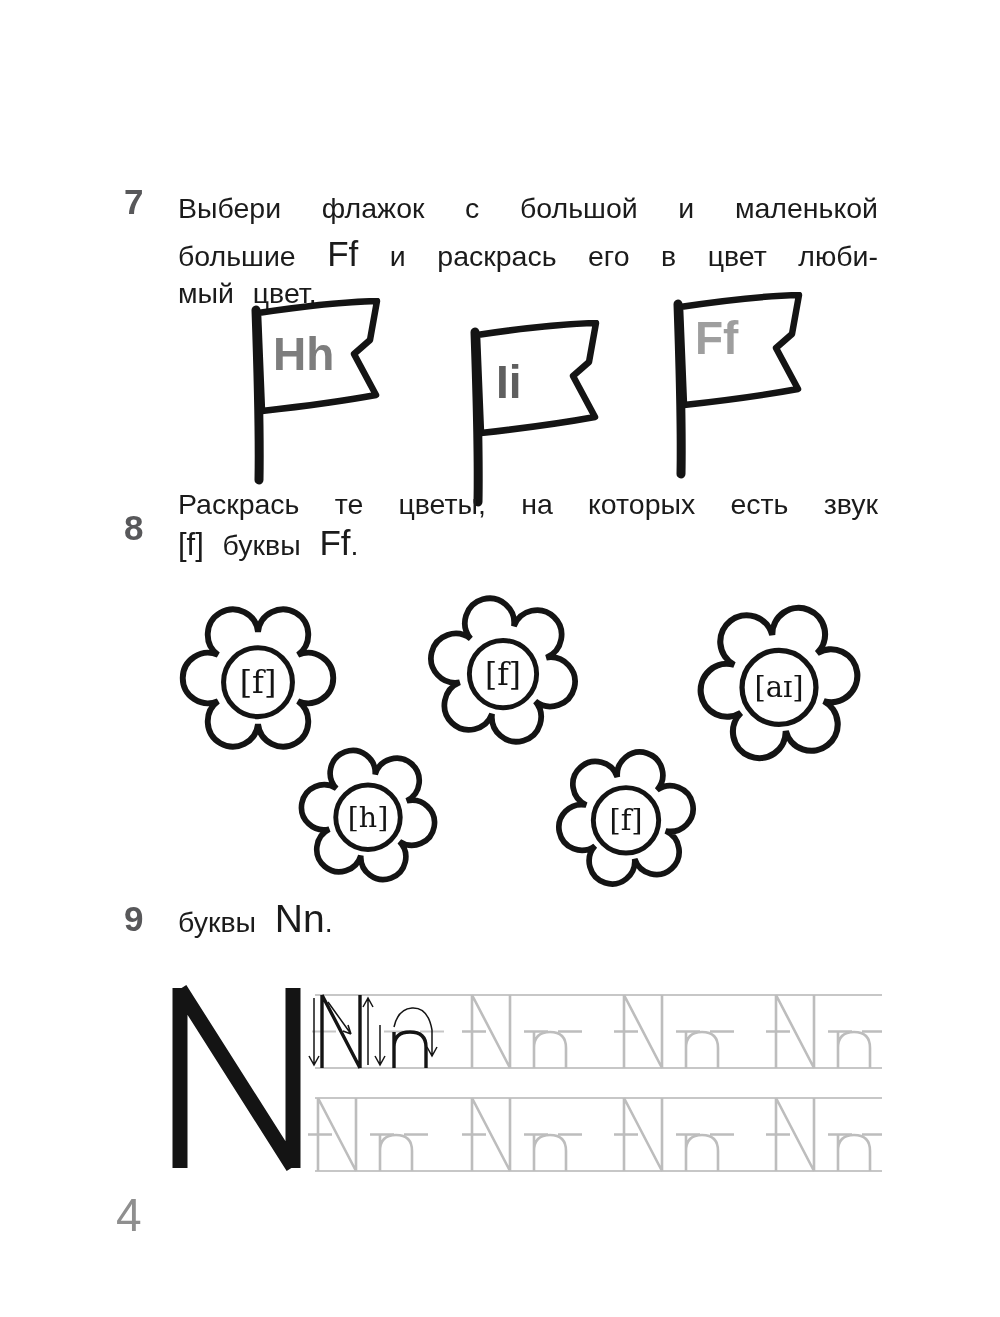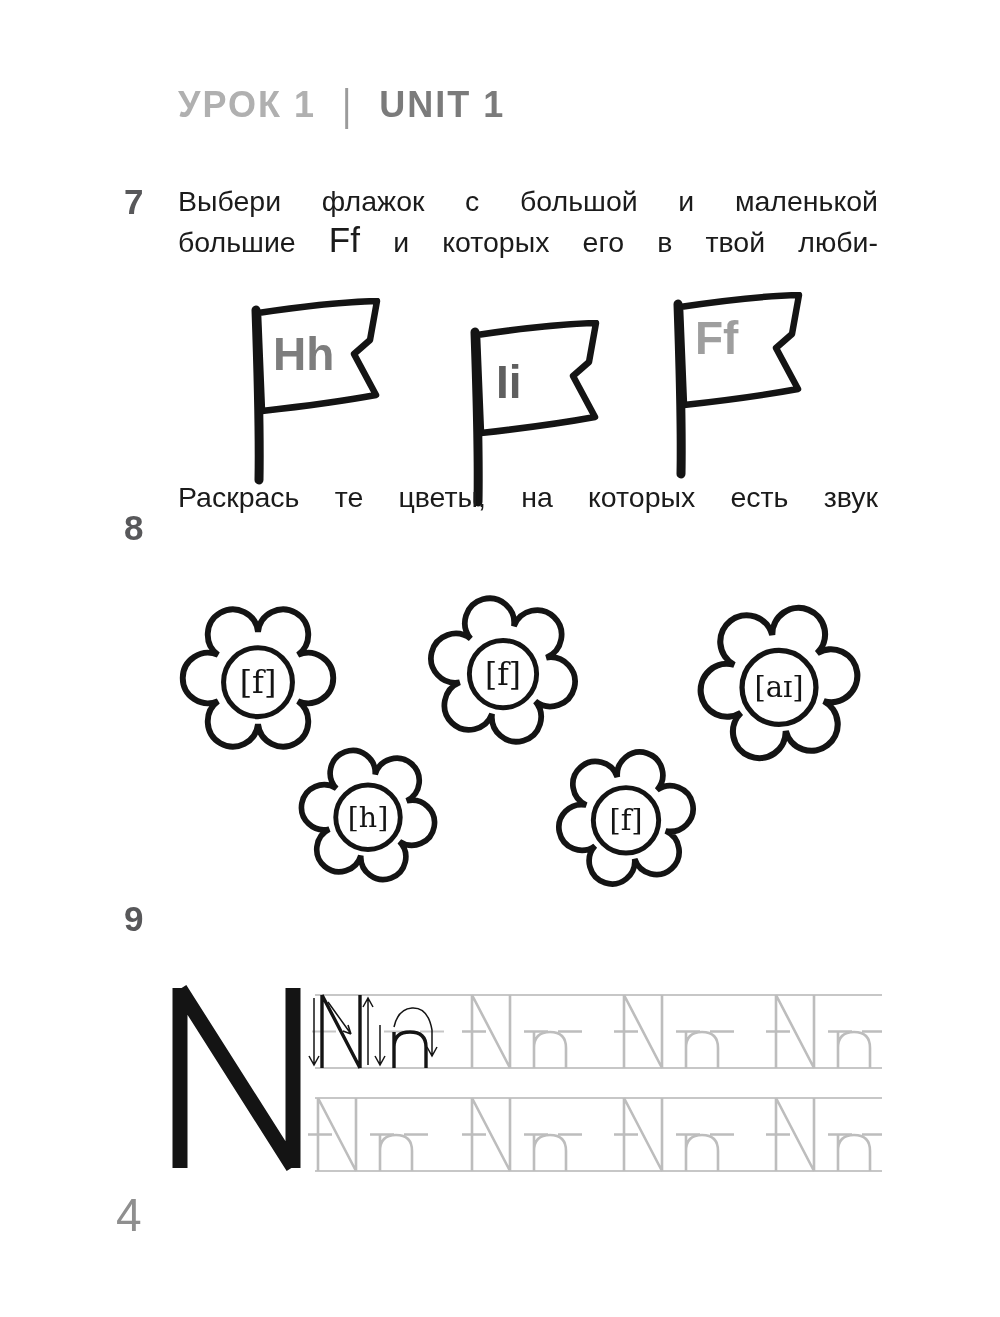--- a/index.html
+++ b/index.html
@@ -9,52 +9,48 @@
   }
   
   .header{position:absolute;left:178px;top:84px;font-size:36px;font-weight:bold;letter-spacing:2px;white-space:nowrap;}
   .header .lesson{color:#b0b0b0;}
   .header .divider{color:#9b9b9b;font-weight:normal;display:inline-block;transform:scaleY(1.25);margin:0 14px;}
   .header .unit{color:#7b7b7b;}
   
   .ex-num{position:absolute;left:124px;width:44px;font-size:35px;line-height:37.5px;font-weight:bold;color:#58585a;}
   .ex-text{position:absolute;left:178px;width:700px;font-size:28.5px;line-height:37.5px;word-spacing:0.38em;}
   .line{white-space:nowrap;}
-  .line.justified{white-space:normal;text-align:justify;text-align-last:justify;}
+  .line.justified{white-space:normal;text-align:justify;text-align-last:justify;margin-top:7px;}
   .letters{font-size:35px;}
   .letters-big{font-size:39px;}
   .phon{font-size:31px;}
   
   .flag{position:absolute;}
   .flag text{font-weight:bold;font-size:46px;font-family:"Liberation Sans",sans-serif;}
   .flower{position:absolute;}
   .flower text{font-size:38px;font-family:"DejaVu Serif",serif;}
   .flower.flower-ai text{font-size:33px;}
   .trace{position:absolute;left:172px;top:983px;}
   .pagenum{position:absolute;left:116px;top:1188px;font-size:46px;color:#8f8f8f;}
 </style>
 </head>
 <body>
 
 <div class="page">
 
-  <div class="header">
-    <span class="lesson">УРОК 1</span>
-    <span class="divider">|</span>
-    <span class="unit">UNIT 1</span>
-  </div>
 
   <div class="ex-num" style="top:183px">7</div>
   <div class="ex-text" style="top:183px">
     <div class="line justified">Выбери флажок с большой и маленькой</div>
     <div class="line justified">
       <span>большие</span>
       <span class="letters">Ff</span>
-      <span>и которых его в твой люби-</span>
+      <span>и раскрась его в цвет люби-</span>
     </div>
+    <div class="line">мый цвет.</div>
   </div>
 
   <svg class="flag" style="left:243px;top:298px" width="175" height="190" viewBox="0 0 175 190">
     <g fill="none" stroke="#141414" stroke-linejoin="round" stroke-linecap="round">
       <path d="M15,15 C55,9 95,4 134,3 L127,42 L111,56 L133,97 C95,104 55,109 19,113 Z" fill="#ffffff" stroke-width="6.5"></path>
       <path d="M13,12 C15,70 17,130 16,182" stroke-width="9"></path>
     </g>
     <text x="30" y="72" fill="#7d7d7d">Hh</text>
   </svg>
   <svg class="flag" style="left:462px;top:320px" width="175" height="190" viewBox="0 0 175 190">
@@ -68,20 +64,25 @@
     <g fill="none" stroke="#141414" stroke-linejoin="round" stroke-linecap="round">
       <path d="M15,15 C55,9 95,4 134,3 L127,42 L111,56 L133,97 C95,104 55,109 19,113 Z" fill="#ffffff" stroke-width="6.5"></path>
       <path d="M13,12 C15,70 17,130 16,182" stroke-width="9"></path>
     </g>
     <text x="30" y="62" fill="#9e9e9e">Ff</text>
   </svg>
 
   <div class="ex-num" style="top:509px">8</div>
   <div class="ex-text" style="top:479px">
     <div class="line justified">Раскрась те цветы, на которых есть звук</div>
+    <div class="line">
+      <span class="phon">[f]</span>
+      <span>буквы</span>
+      <span class="letters">Ff</span><span>.</span>
+    </div>
   </div>
 
   <svg class="flower" style="left:174px;top:594px" width="168" height="168" viewBox="0 0 200 200">
     <g fill="#ffffff" stroke="#141414">
       <path stroke-width="7" d="M100,45 A30 30 0 1 1 147.6,72.5 A30 30 0 1 1 147.6,127.5 A30 30 0 1 1 100,155 A30 30 0 1 1 52.4,127.5 A30 30 0 1 1 52.4,72.5 A30 30 0 1 1 100,45 Z"></path>
       <circle cx="100" cy="105" r="41" stroke-width="6"></circle>
     </g>
     <text x="100" y="105" text-anchor="middle" dominant-baseline="central" fill="#141414">[f]</text>
   </svg>
   <svg class="flower" style="left:421px;top:588px" width="164" height="164" viewBox="0 0 200 200">
@@ -108,20 +109,24 @@
   <svg class="flower" style="left:550px;top:742px" width="152" height="152" viewBox="0 0 200 200">
     <g fill="#ffffff" stroke="#141414" transform="rotate(-12 100 100)">
       <path stroke-width="7.5" d="M100,45 A30 30 0 1 1 147.6,72.5 A30 30 0 1 1 147.6,127.5 A30 30 0 1 1 100,155 A30 30 0 1 1 52.4,127.5 A30 30 0 1 1 52.4,72.5 A30 30 0 1 1 100,45 Z"></path>
     </g>
     <circle cx="100" cy="103" r="43" fill="#ffffff" stroke="#141414" stroke-width="6.5"></circle>
     <text x="100" y="103" text-anchor="middle" dominant-baseline="central" fill="#141414">[f]</text>
   </svg>
 
   <div class="ex-num" style="top:900px">9</div>
   <div class="ex-text" style="top:900px">
+    <div class="line">
+      <span>буквы</span>
+      <span class="letters-big">Nn</span><span>.</span>
+    </div>
   </div>
 
   <svg class="trace" width="710" height="192" viewBox="0 0 710 192">
     <defs>
 
       <g id="tg" fill="none" stroke-width="2.6">
         <path d="M-10,36.5 H14 M52,36.5 H76 M86,36.5 H110"></path>
         <path d="M0,73 L0,0 M0,0 L38,73 M38,73 L38,0"></path>
         <path d="M62,37 V73 M62,53 Q62,37 78,37 Q94,37 94,53 V73"></path>
       </g>

